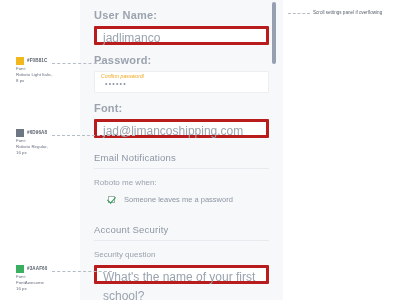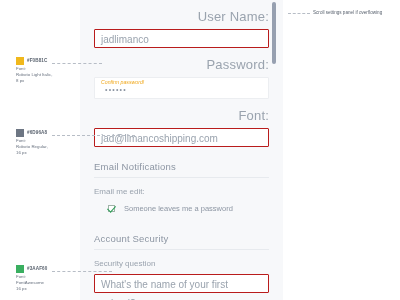--- a/index.html
+++ b/index.html
@@ -28,34 +28,33 @@
   .panel-inner {
     position: absolute;
     left: 0;
     top: 0;
     width: 203px;
   }
 
   .field-group { padding: 0 14px; }
 
   .field-label {
-    font-size: 13px;
+    font-size: 11px;
     color: #9aa3ae;
-    font-weight: 400;
+    font-weight: 700;
     letter-spacing: .2px;
     margin: 9px 0 5px 0;
-    text-align: right;
   }
   .text-input {
     background: #ffffff;
-    border: 1px solid #b91c1c;
+    border: 3px solid #b91c1c;
     height: 19px;
     line-height: 19px;
     padding: 0 6px;
-    font-size: 10px;
+    font-size: 12px;
     color: #9aa3ae;
     box-sizing: border-box;
     width: 100%;
     border-radius: 1px;
   }
   .pw-input {
     background: #ffffff;
     border: 1px solid #eceef1;
     height: 22px;
     box-sizing: border-box;
@@ -219,21 +218,21 @@
 
     <div class="field-group">
       <div class="field-label">Font:</div>
       <div class="text-input">jad@limancoshipping.com</div>
     </div>
 
     <div class="section">
       <div class="section-title">Email Notifications</div>
       <div class="section-rule"></div>
     </div>
-    <div class="sub-label">Email me edit:</div>
+    <div class="sub-label">Roboto me when:</div>
 
     <div class="check-row">
       <span class="cbox checked"></span>
       <span class="check-label">Someone leaves me a password</span>
     </div>
 
     <div class="section" style="margin-top:18px;">
       <div class="section-title">Account Security</div>
       <div class="section-rule"></div>
     </div>

